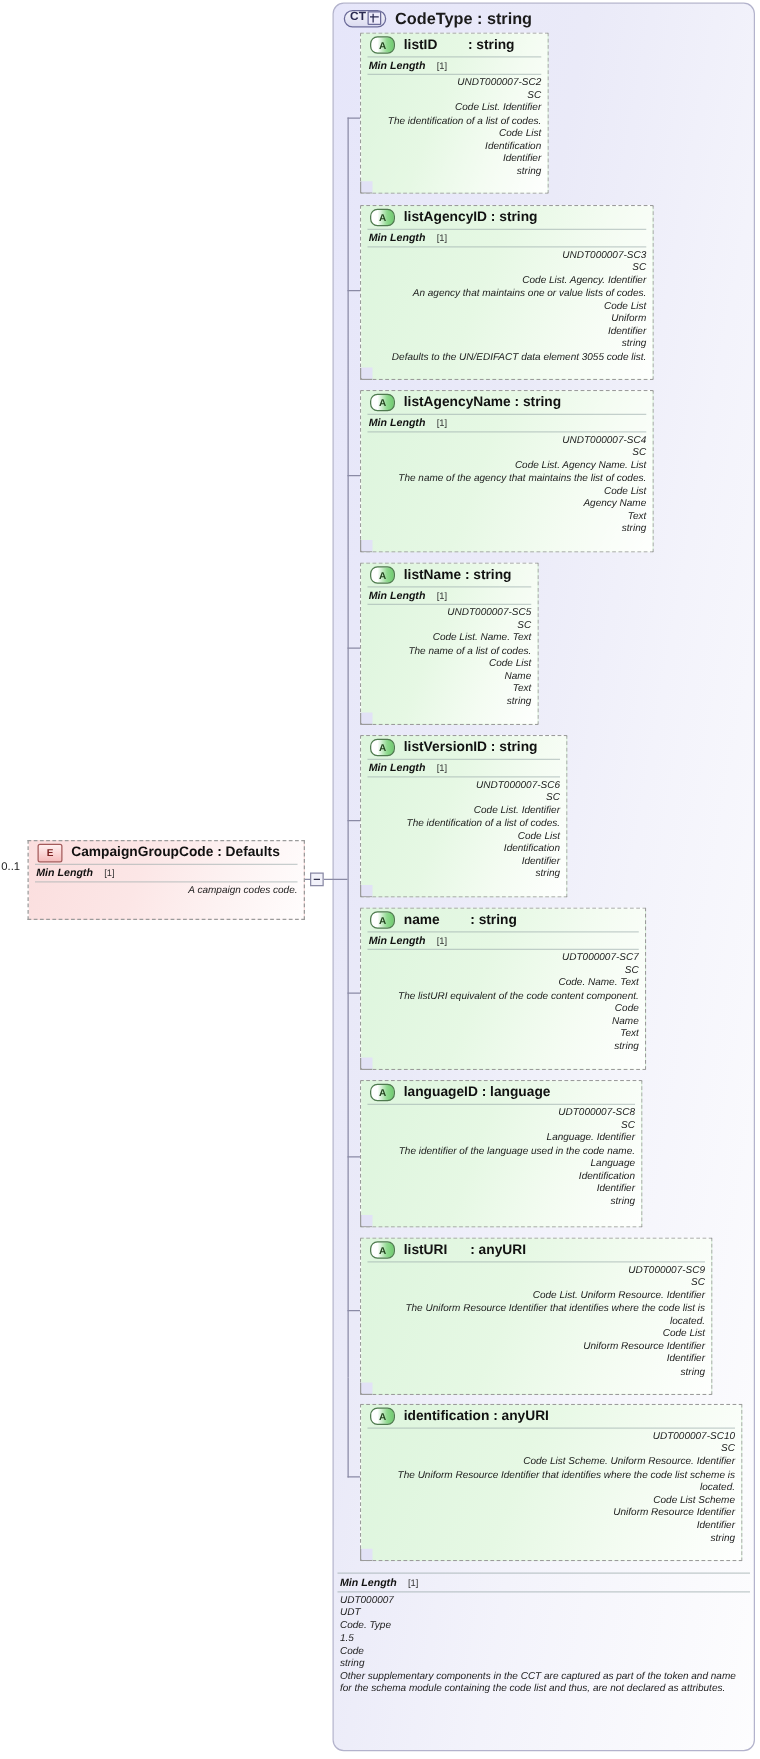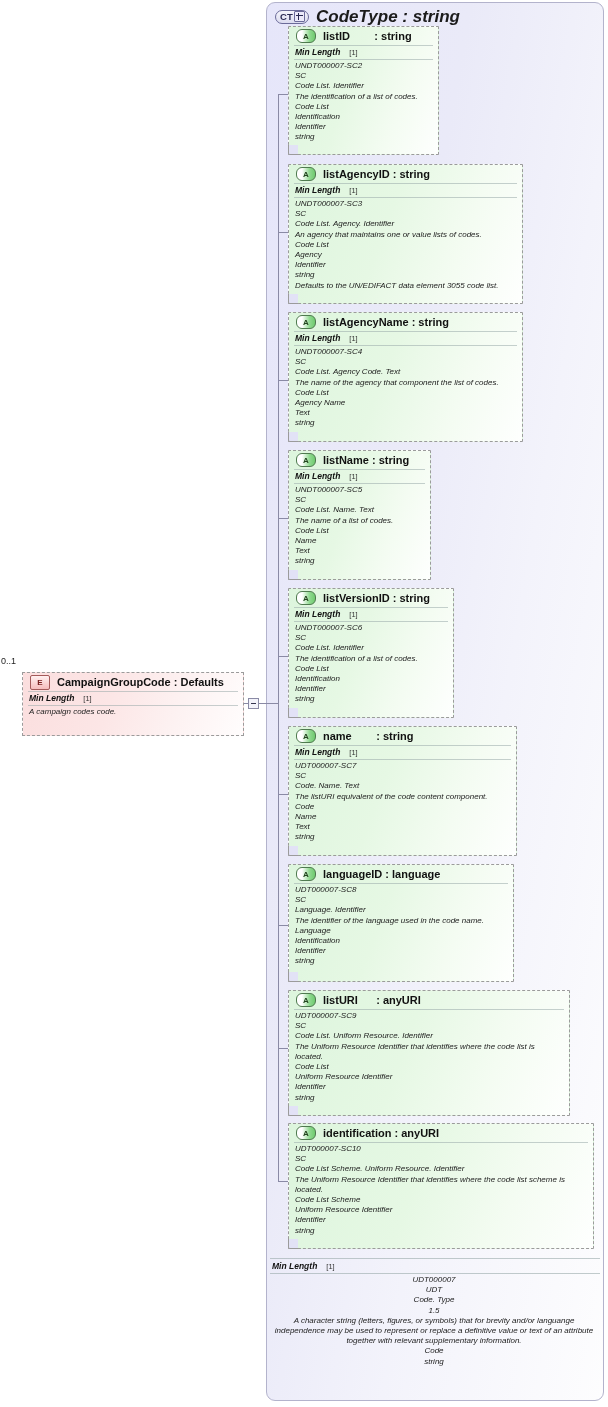--- a/index.html
+++ b/index.html
@@ -27,21 +27,21 @@
     padding:0px 3px 1px 4px;height:14px;box-sizing:border-box;justify-content:center;
   }
   .ct-badge .lt{font-size:9.5px;font-weight:bold;color:#2a2a52;letter-spacing:.2px;line-height:12px;}
   .ct-plus{
     width:9px;height:9px;border:1px solid #6b6b99;background:#eceafa;
     position:relative;display:inline-block;border-radius:1px;
   }
   .ct-plus:before,.ct-plus:after{content:"";position:absolute;background:#2a2a52;}
   .ct-plus:before{left:1px;right:1px;top:3px;height:1px;}
   .ct-plus:after{top:1px;bottom:1px;left:3px;width:1px;}
-  .ct-title{font-size:17px;font-weight:bold;color:#1b1b1b;white-space:pre;font-style:italic;}
+  .ct-title{font-size:13px;font-weight:bold;color:#1b1b1b;white-space:pre;}
 
   
   .attr{
     position:absolute;
     border:1px dashed #9b9b9b;
     background:linear-gradient(110deg,#ddf5dd 0%,#e6f8e4 42%,#f4fcf2 72%,#fefffe 100%);
     box-sizing:border-box;
     border-radius:1px;
   }
   .attr .corner{
@@ -64,38 +64,39 @@
   .rule{height:0;border-top:1px solid #9aa;margin:1px 5px 0 5px;opacity:.55;}
   .minlen{
     display:flex;align-items:baseline;gap:9px;padding:1px 5px 1px 6px;
     font-size:8.5px;font-style:italic;color:#111;
   }
   .minlen .lbl{font-weight:bold;}
   .minlen .card{font-size:7.5px;font-style:normal;color:#333;}
   .desc{
     padding:1px 5px 3px 6px;font-size:8px;font-style:italic;color:#1b1b1b;
     line-height:10.2px;
+    text-align:right;
   }
   .desc div{white-space:pre-wrap;}
 
   
   .el-box{
     position:absolute;left:22px;top:672px;width:222px;height:64px;
     border:1px dashed #9b9b9b;
     background:linear-gradient(110deg,#fbdede 0%,#fce6e6 40%,#fdf2f2 70%,#fffdfd 100%);
     box-sizing:border-box;
   }
   .e-badge{
     width:18px;height:13px;border:1px solid #a45a5a;border-radius:2px;
     background:linear-gradient(#fff0f0,#f6bcbc);
     display:inline-flex;align-items:center;justify-content:center;flex:0 0 auto;
   }
   .e-badge span{font-size:8px;font-weight:bold;color:#7a2020;line-height:9px;}
   .el-card{
-    position:absolute;left:1px;top:656px;font-size:9px;color:#222;
+    position:absolute;left:1px;top:688px;font-size:9px;color:#222;
   }
 
   
   .line{position:absolute;background:#8a8aa5;}
   .hline{height:1px;}
   .vline{width:1px;}
   .minus-box{
     position:absolute;left:248px;top:698px;width:11px;height:11px;
     border:1px solid #8a8aa5;background:#f2f2fa;box-sizing:border-box;
   }
@@ -110,21 +111,21 @@
   .doc-rule{height:0;border-top:1px solid #9aa;opacity:.6;margin:0 2px;}
   .doc-min{
     display:flex;align-items:baseline;gap:9px;padding:2px 4px 2px 4px;
     font-size:8.5px;font-style:italic;color:#111;
   }
   .doc-min .lbl{font-weight:bold;}
   .doc-min .card{font-size:7.5px;font-style:normal;color:#333;}
   .doc-text{
     padding:1px 6px 2px 4px;font-size:8px;font-style:italic;color:#1b1b1b;line-height:10.2px;
   }
-  .doc-text div{white-space:pre-wrap;text-align:center;}
+  .doc-text div{white-space:pre-wrap;}
 </style>
 </head>
 <body>
 
 <div class="canvas">
 
   <div class="ct-box">
     <div class="ct-header">
       <span class="ct-badge">
         <span class="lt">CT</span>
@@ -208,21 +209,21 @@
       <span class="lbl">Min Length</span>
       <span class="card">[1]</span>
     </div>
     <div class="rule"></div>
     <div class="desc">
         <div>UNDT000007-SC3</div>
         <div>SC</div>
         <div>Code List. Agency. Identifier</div>
         <div>An agency that maintains one or value lists of codes.</div>
         <div>Code List</div>
-        <div>Agency</div>
+        <div>Uniform</div>
         <div>Identifier</div>
         <div>string</div>
         <div>Defaults to the UN/EDIFACT data element 3055 code list.</div>
       </div>
     <div class="corner"></div>
   </div>
 
   <div class="attr" style="left:288px;top:312px;width:235px;height:130px;">
     <div class="attr-head">
       <span class="a-badge">
@@ -232,22 +233,22 @@
     </div>
     <div class="rule"></div>
     <div class="minlen">
       <span class="lbl">Min Length</span>
       <span class="card">[1]</span>
     </div>
     <div class="rule"></div>
     <div class="desc">
         <div>UNDT000007-SC4</div>
         <div>SC</div>
-        <div>Code List. Agency Code. Text</div>
-        <div>The name of the agency that component the list of codes.</div>
+        <div>Code List. Agency Name. List</div>
+        <div>The name of the agency that maintains the list of codes.</div>
         <div>Code List</div>
         <div>Agency Name</div>
         <div>Text</div>
         <div>string</div>
       </div>
     <div class="corner"></div>
   </div>
 
   <div class="attr" style="left:288px;top:450px;width:143px;height:130px;">
     <div class="attr-head">
@@ -395,19 +396,19 @@
     <div class="doc-min">
       <span class="lbl">Min Length</span>
       <span class="card">[1]</span>
     </div>
     <div class="doc-rule"></div>
     <div class="doc-text">
         <div>UDT000007</div>
         <div>UDT</div>
         <div>Code. Type</div>
         <div>1.5</div>
-        <div>A character string (letters, figures, or symbols) that for brevity and/or languange independence may be used to represent or replace a definitive value or text of an attribute together with relevant supplementary information.</div>
         <div>Code</div>
         <div>string</div>
+        <div>Other supplementary components in the CCT are captured as part of the token and name for the schema module containing the code list and thus, are not declared as attributes.</div>
       </div>
   </div>
 
 </div>
 
 </body></html>

